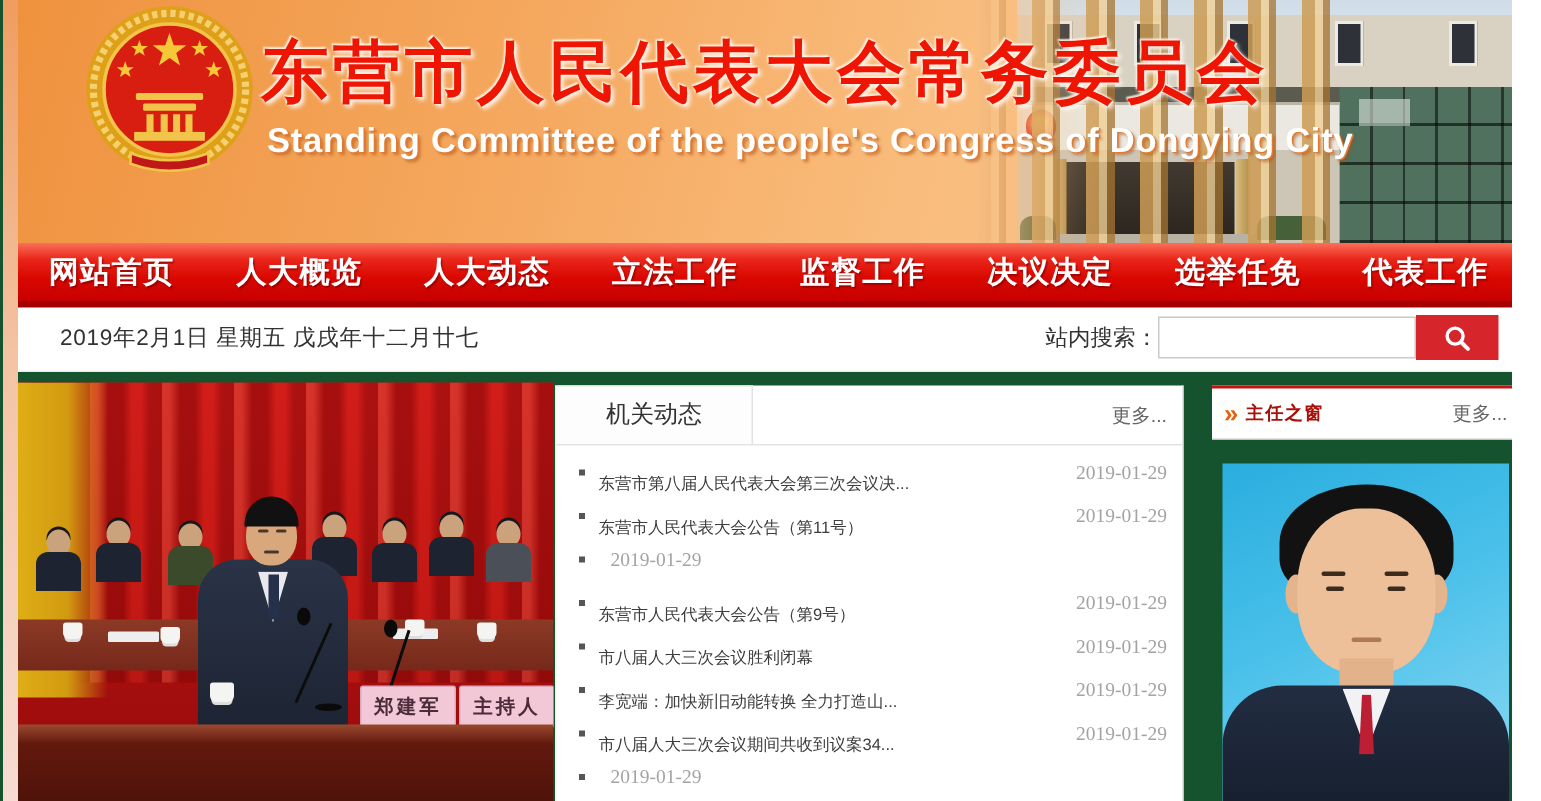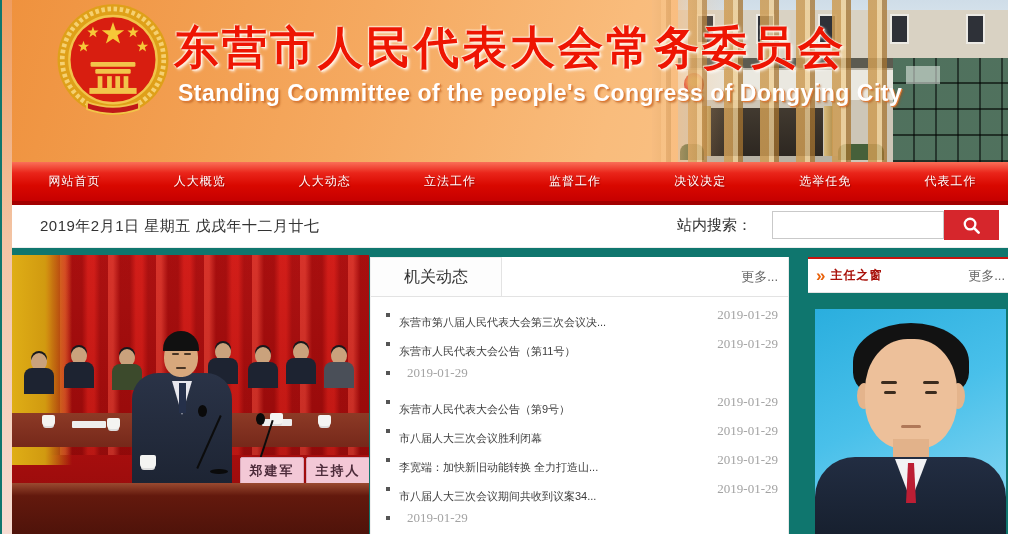--- a/index.html
+++ b/index.html
@@ -1,17 +1,17 @@
 <!DOCTYPE html>
 <html><head>
 <meta charset="utf-8">
 <style>
   html,body{margin:0;padding:0;background:#fff;font-family:"Liberation Sans",sans-serif;}
   .abs{position:absolute;}
-  #stage{position:relative;width:1008px;height:534px;overflow:hidden;background:#0f766e;}
+  #stage{position:relative;width:1008px;height:534px;overflow:hidden;background:#14532d;}
 
   
   .side-strip{top:0;width:10px;height:534px;background:linear-gradient(#ef9d60,#f3c4a4 45%,#f6dcd3);}
   #strip-left{left:2px;} #strip-right{left:1013px;}
 
   
   #header{left:12px;top:0;width:1001px;height:162px;overflow:hidden;
     background:linear-gradient(105deg,#ef923e 0%,#f5a960 35%,#f9bc7c 60%,#f9c286 75%);}
   
   #building{right:0;top:0;width:335px;height:162px;background:linear-gradient(#cfdde8,#e4ecf1 30%,#dfe6ea);}
@@ -39,28 +39,28 @@
   
   #site-title{left:162px;top:18px;width:700px;font-size:45px;font-weight:bold;letter-spacing:3px;color:#ee1502;
     text-shadow:0 0 2px #fff,1px 1px 0 #ffe9d2,2px 2px 3px rgba(255,255,255,.85),-1px -1px 1px rgba(255,240,220,.8);}
   #site-subtitle{left:166px;top:80px;width:760px;font-size:23px;font-weight:bold;color:#fff;letter-spacing:.5px;
     text-shadow:1px 1px 0 #e07b35,2px 2px 2px rgba(170,80,20,.55);}
 
   
   #nav{left:12px;top:162px;width:1001px;height:39px;display:flex;align-items:center;justify-content:space-around;
     background:linear-gradient(#fa6f58 0%,#ea251a 28%,#d90800 60%,#c60000 100%);
     border-bottom:4px solid #a30000;}
-  .nav-item{color:#fff;font-size:12px;font-weight:normal;text-decoration:none;cursor:pointer;letter-spacing:1px;
+  .nav-item{color:#fff;font-size:20px;font-weight:bold;text-decoration:none;cursor:pointer;letter-spacing:1px;
     text-shadow:1px 1px 1px rgba(120,0,0,.6);}
 
   
   #infobar{left:12px;top:205px;width:1001px;height:42px;background:#fff;border-bottom:1px solid #ededed;}
   #date-text{left:28px;top:0;line-height:42px;font-size:15px;color:#333;letter-spacing:.5px;}
   #search-area{right:14px;top:5px;display:flex;align-items:center;}
-  #search-label{font-size:15px;color:#333;margin-right:20px;}
+  #search-label{font-size:15px;color:#333;margin-right:0;}
   #search-input{width:158px;height:26px;border:1px solid #c9c9c9;outline:none;font-size:14px;padding:0 6px;}
   #search-button{width:55px;height:30px;background:#d6262c;border:none;cursor:pointer;display:flex;align-items:center;justify-content:center;}
 
   
   #photo{left:12px;top:255px;width:357px;height:279px;overflow:hidden;cursor:pointer;
     background:linear-gradient(#c51515 0%,#b30f0f 55%,#8f0b0b 100%);}
   #photo .folds{left:0;top:0;width:357px;height:200px;
     background:repeating-linear-gradient(90deg,rgba(255,120,90,.30) 0 5px,rgba(90,0,0,.28) 12px 22px,rgba(255,60,40,.22) 28px 34px,rgba(60,0,0,.18) 40px 48px);}
   #photo .gold-wall{left:0;top:0;width:60px;height:210px;
     background:linear-gradient(90deg,#dfae16 0%,#d19a10 55%,rgba(209,154,16,0) 100%);}

